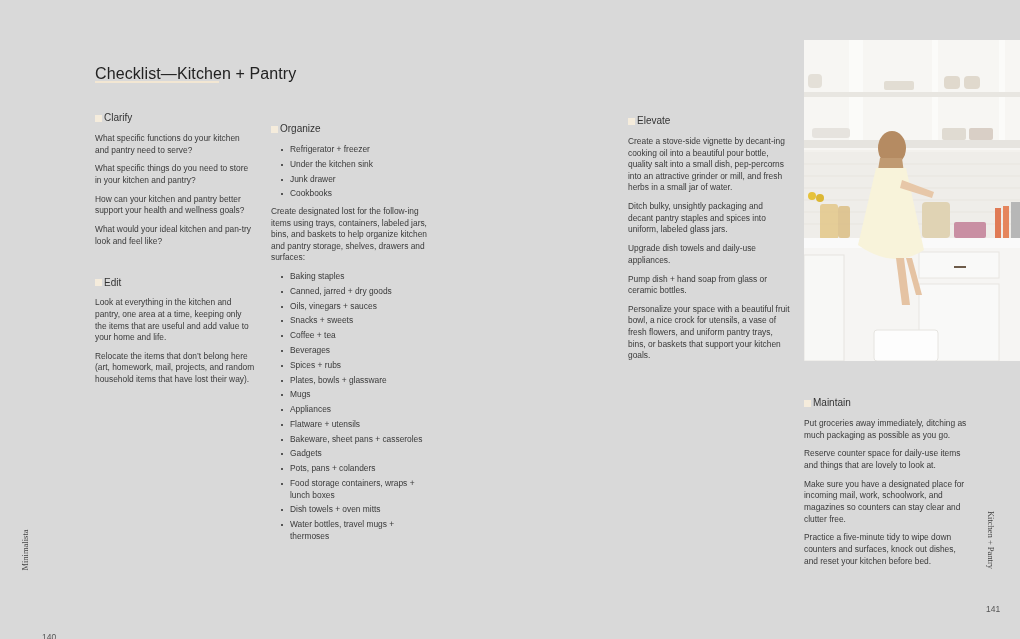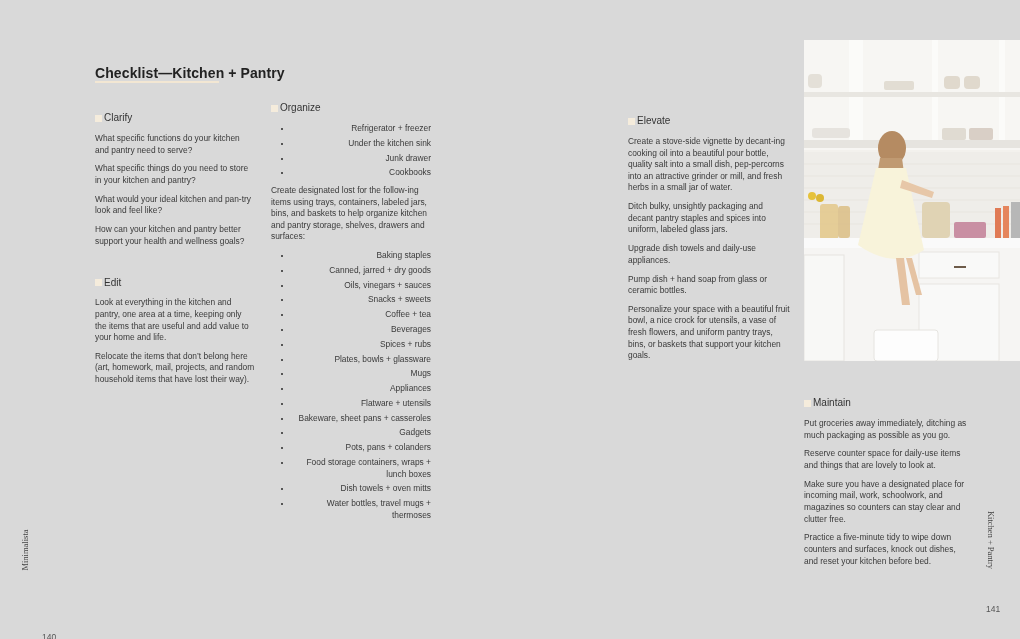--- a/index.html
+++ b/index.html
@@ -6,35 +6,35 @@
   body {
     width: 1020px; height: 639px; overflow: hidden;
     background: #d9d9d9;
     font-family: "Liberation Sans", sans-serif;
     color: #3a3a3a;
     position: relative;
   }
   .abs { position: absolute; }
   .title {
     left: 95px; top: 65px;
-    font-size: 14px; font-weight: bold; color: #222;
+    font-size: 16px; font-weight: normal; color: #222;
     letter-spacing: 0.1px;
   }
   .title-rule {
     left: 95px; top: 81px; width: 124px; height: 2px;
     background: #f3e7d3;
   }
   .col { position: absolute; font-size: 8.4px; line-height: 11.6px; }
   .col p { margin: 0 0 7.2px 0; }
   .heading {
     display: flex; align-items: center; gap: 2px;
     font-size: 10px; color: #333; margin-bottom: 8px; height: 14px;
   }
   .box { width: 7px; height: 7px; background: #f5ecdc; display: inline-block; }
-  ul.bullets { list-style: none; margin: 0 0 6px 0; padding: 0; text-align: right; }
+  ul.bullets { list-style: none; margin: 0 0 6px 0; padding: 0; }
   ul.bullets li {
     position: relative; padding-left: 19px; margin-bottom: 3.2px;
   }
   ul.bullets li::before {
     content: ""; position: absolute; left: 10px; top: 5px;
     width: 2px; height: 2px; background: #555;
   }
   .photo {
     left: 804px; top: 40px; width: 216px; height: 321px; overflow: hidden;
     background: #f2f0ec;
@@ -51,32 +51,32 @@
 <div class="abs title">Checklist—Kitchen + Pantry</div>
 <div class="abs title-rule"></div>
 
 <div class="col" style="left:95px; top:111px; width:160px;">
   <div class="heading">
     <span class="box"></span>
     <span>Clarify</span>
   </div>
   <p>What specific functions do your kitchen and pantry need to serve?</p>
   <p>What specific things do you need to store in your kitchen and pantry?</p>
+  <p>How can your kitchen and pantry better support your health and wellness goals?</p>
   <p>What would your ideal kitchen and pan-try look and feel like?</p>
-  <p>How can your kitchen and pantry better support your health and wellness goals?</p>
 
   <div class="heading" style="margin-top:28px;">
     <span class="box"></span>
     <span>Edit</span>
   </div>
   <p>Look at everything in the kitchen and pantry, one area at a time, keeping only the items that are useful and add value to your home and life.</p>
   <p>Relocate the items that don’t belong here (art, homework, mail, projects, and random household items that have lost their way).</p>
 </div>
 
-<div class="col" style="left:271px; top:101px; width:160px;">
+<div class="col" style="left:271px; top:122px; width:160px;">
   <div class="heading">
     <span class="box"></span>
     <span>Organize</span>
   </div>
   <ul class="bullets">
     <li>Refrigerator + freezer</li>
     <li>Under the kitchen sink</li>
     <li>Junk drawer</li>
     <li>Cookbooks</li>
   </ul>

